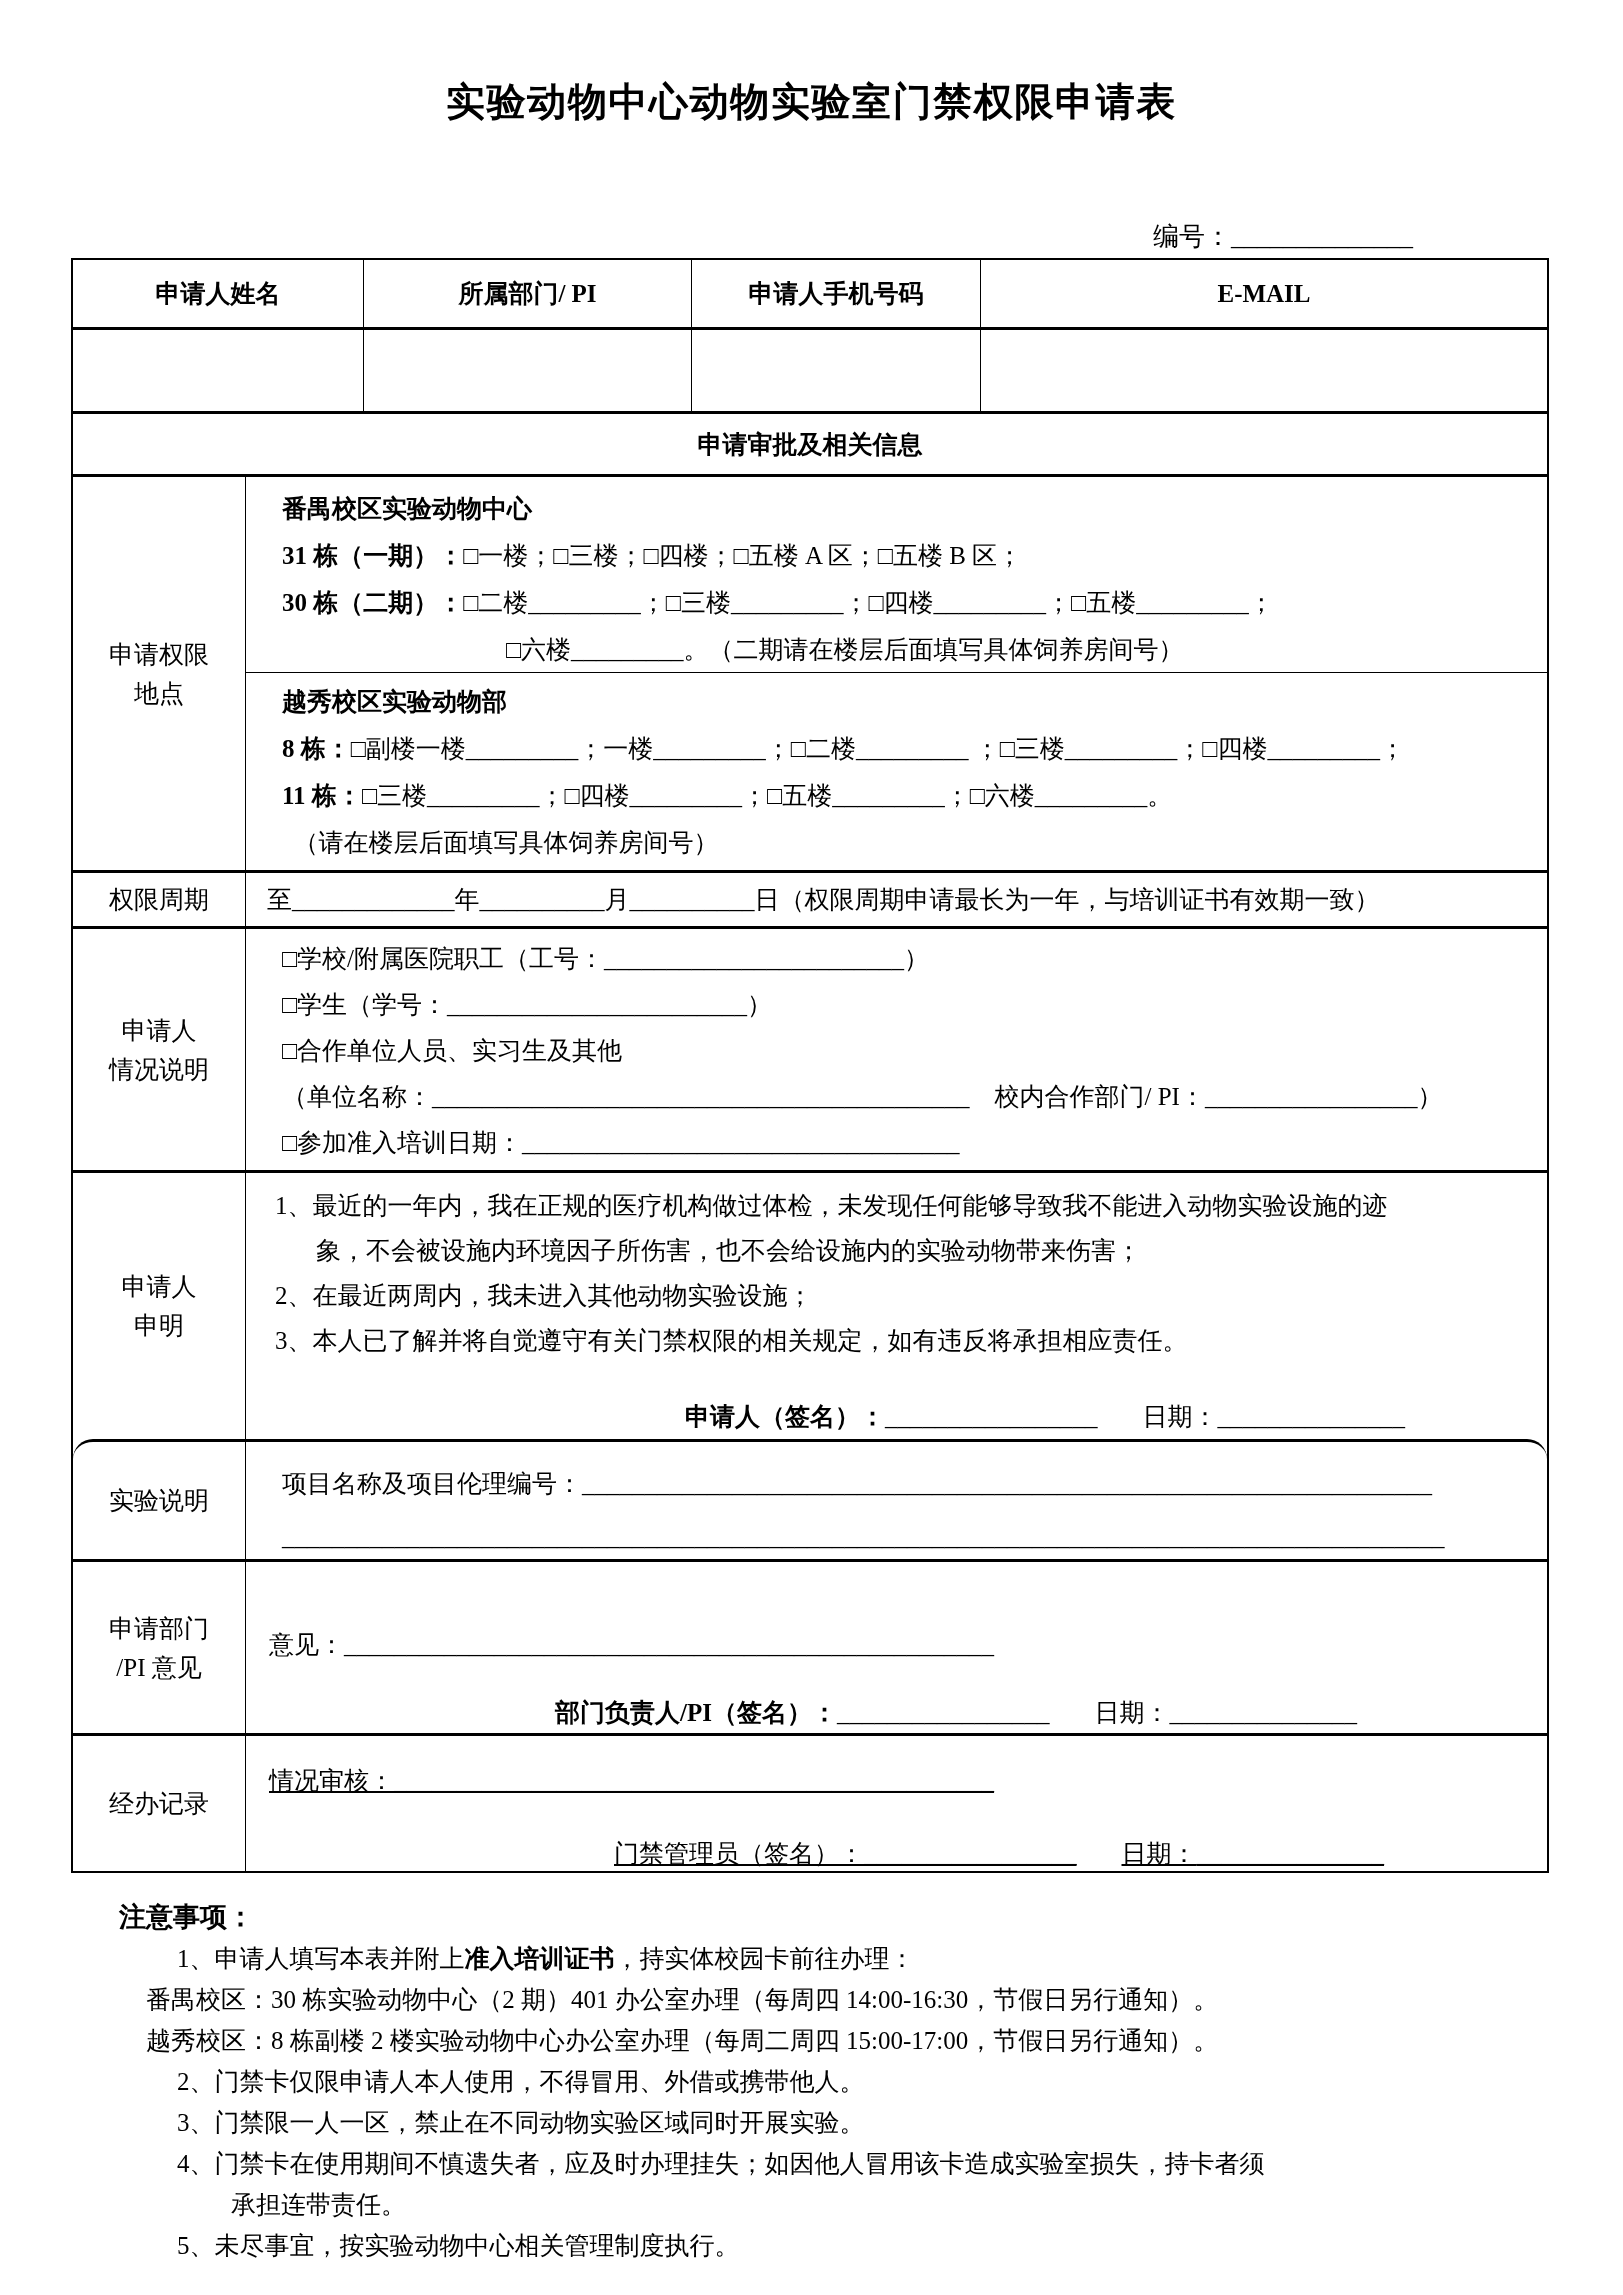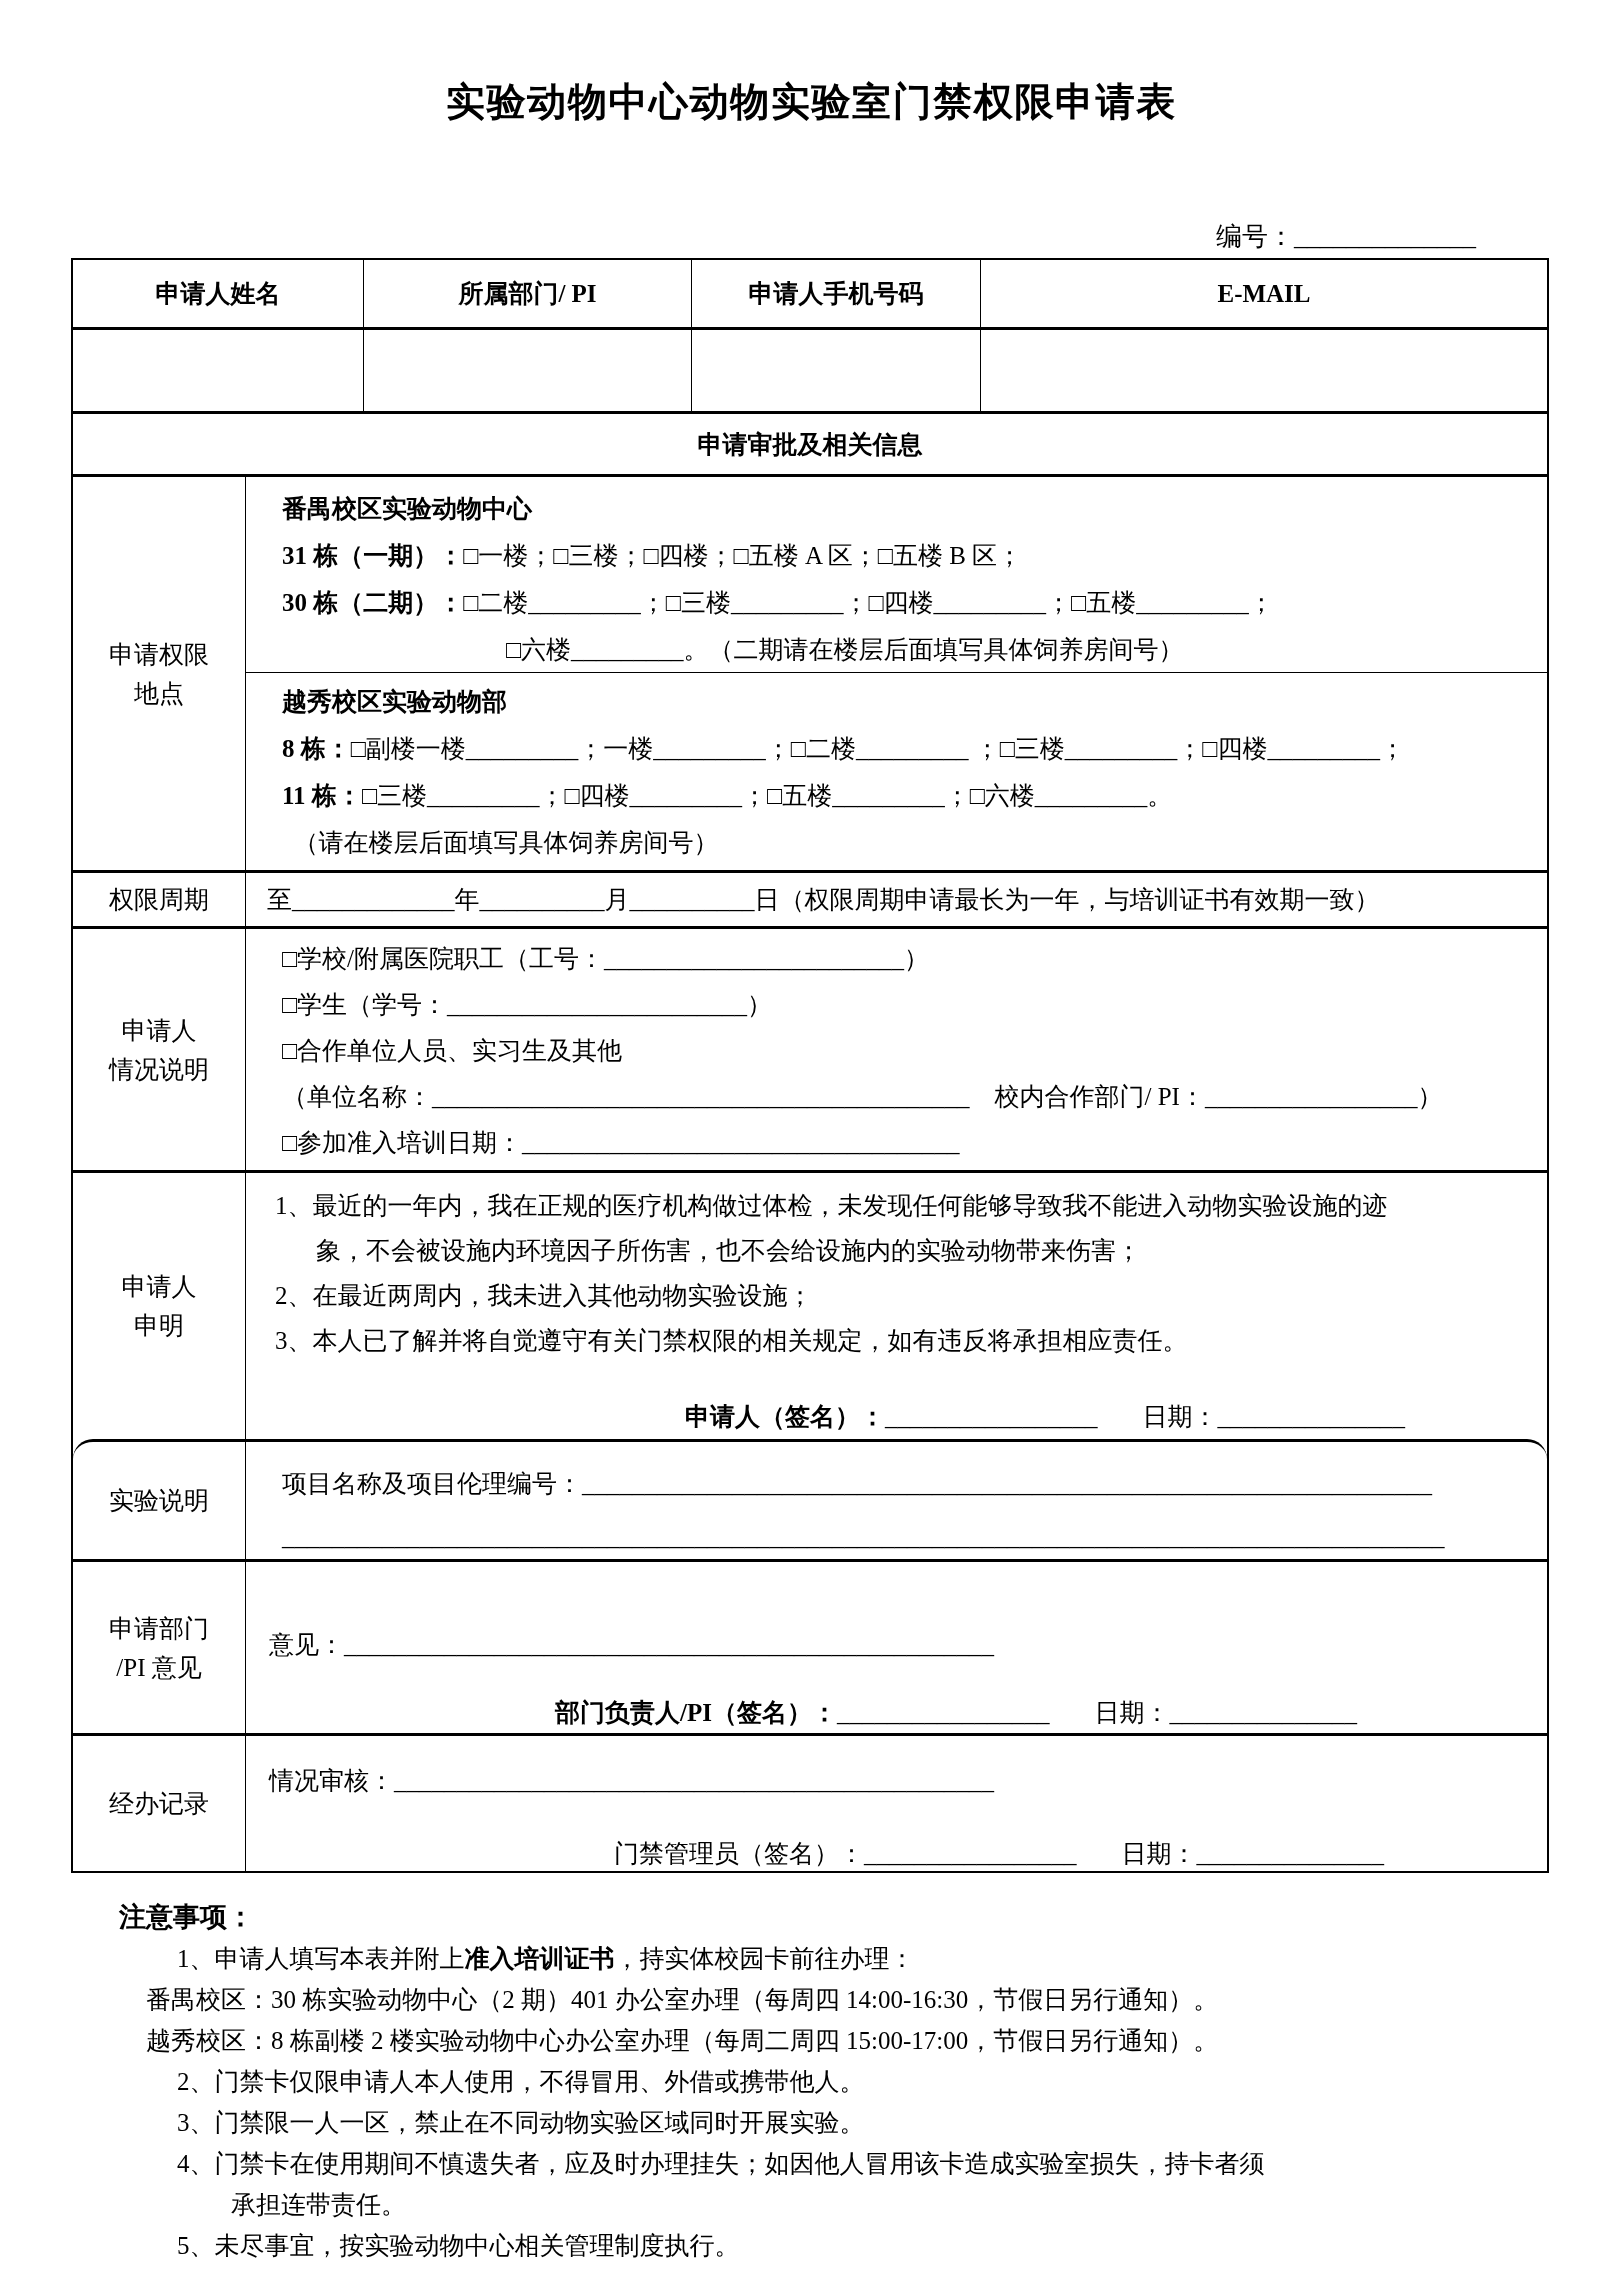--- a/index.html
+++ b/index.html
@@ -6,21 +6,21 @@
   body{
     width:1623px;height:2295px;background:#ffffff;color:#000;
     font-family:"Liberation Serif","DejaVu Serif",serif;
     position:relative;overflow:hidden;
   }
   .title{
     position:absolute;top:75px;left:0;width:100%;text-align:center;
     font-size:39px;font-weight:bold;letter-spacing:1.6px;
     font-family:"Liberation Sans","DejaVu Sans",sans-serif;
   }
-  .serial{position:absolute;top:219px;left:1216px;font-size:26px;white-space:pre;}
+  .serial{position:absolute;top:219px;left:1153px;font-size:26px;white-space:pre;}
   .form{
     position:absolute;left:71px;top:258px;width:1478px;
     border:2.4px solid #000;box-sizing:border-box;background:#fff;
   }
   .row{display:flex;border-top:3.2px solid #000;box-sizing:border-box;}
   .row.first{border-top:none;}
   .hcell{
     border-right:1.6px solid #000;box-sizing:border-box;
     display:flex;align-items:center;justify-content:center;
     font-weight:bold;font-size:25px;
@@ -58,21 +58,21 @@
   .datel{margin-left:45px;}
   .r-exp{height:120px;border-radius:20px;}
   .exp-content{padding:23px 12px 0 36px;}
   .exp-content .ln{line-height:37px;}
   .exp-content .line2{margin-top:16px;}
   .r-dept{height:174px;}
   .dept-content{padding:67px 0 0 23px;}
   .dept-content .ln{line-height:32px;}
   .dept-content .sig2{margin-top:36px;margin-left:286px;}
   .r-rec{height:138px;}
-  .rec-content{padding:29px 0 12px 23px;}
+  .rec-content{padding:29px 0 12px 23px;text-decoration:underline;}
   .rec-content .ln{line-height:32px;}
   .rec-content .sig3{margin-top:41px;margin-left:345px;}
   .notes{position:absolute;left:0;top:1896px;width:1623px;font-size:25px;}
   .note-ln{white-space:pre;line-height:41px;}
   .nheading{
     margin-left:119px;font-weight:bold;font-size:27px;line-height:42px;
     font-family:"Liberation Sans","DejaVu Sans",sans-serif;
   }
   .nitem{margin-left:177px;}
   .ncampus{margin-left:146px;}

